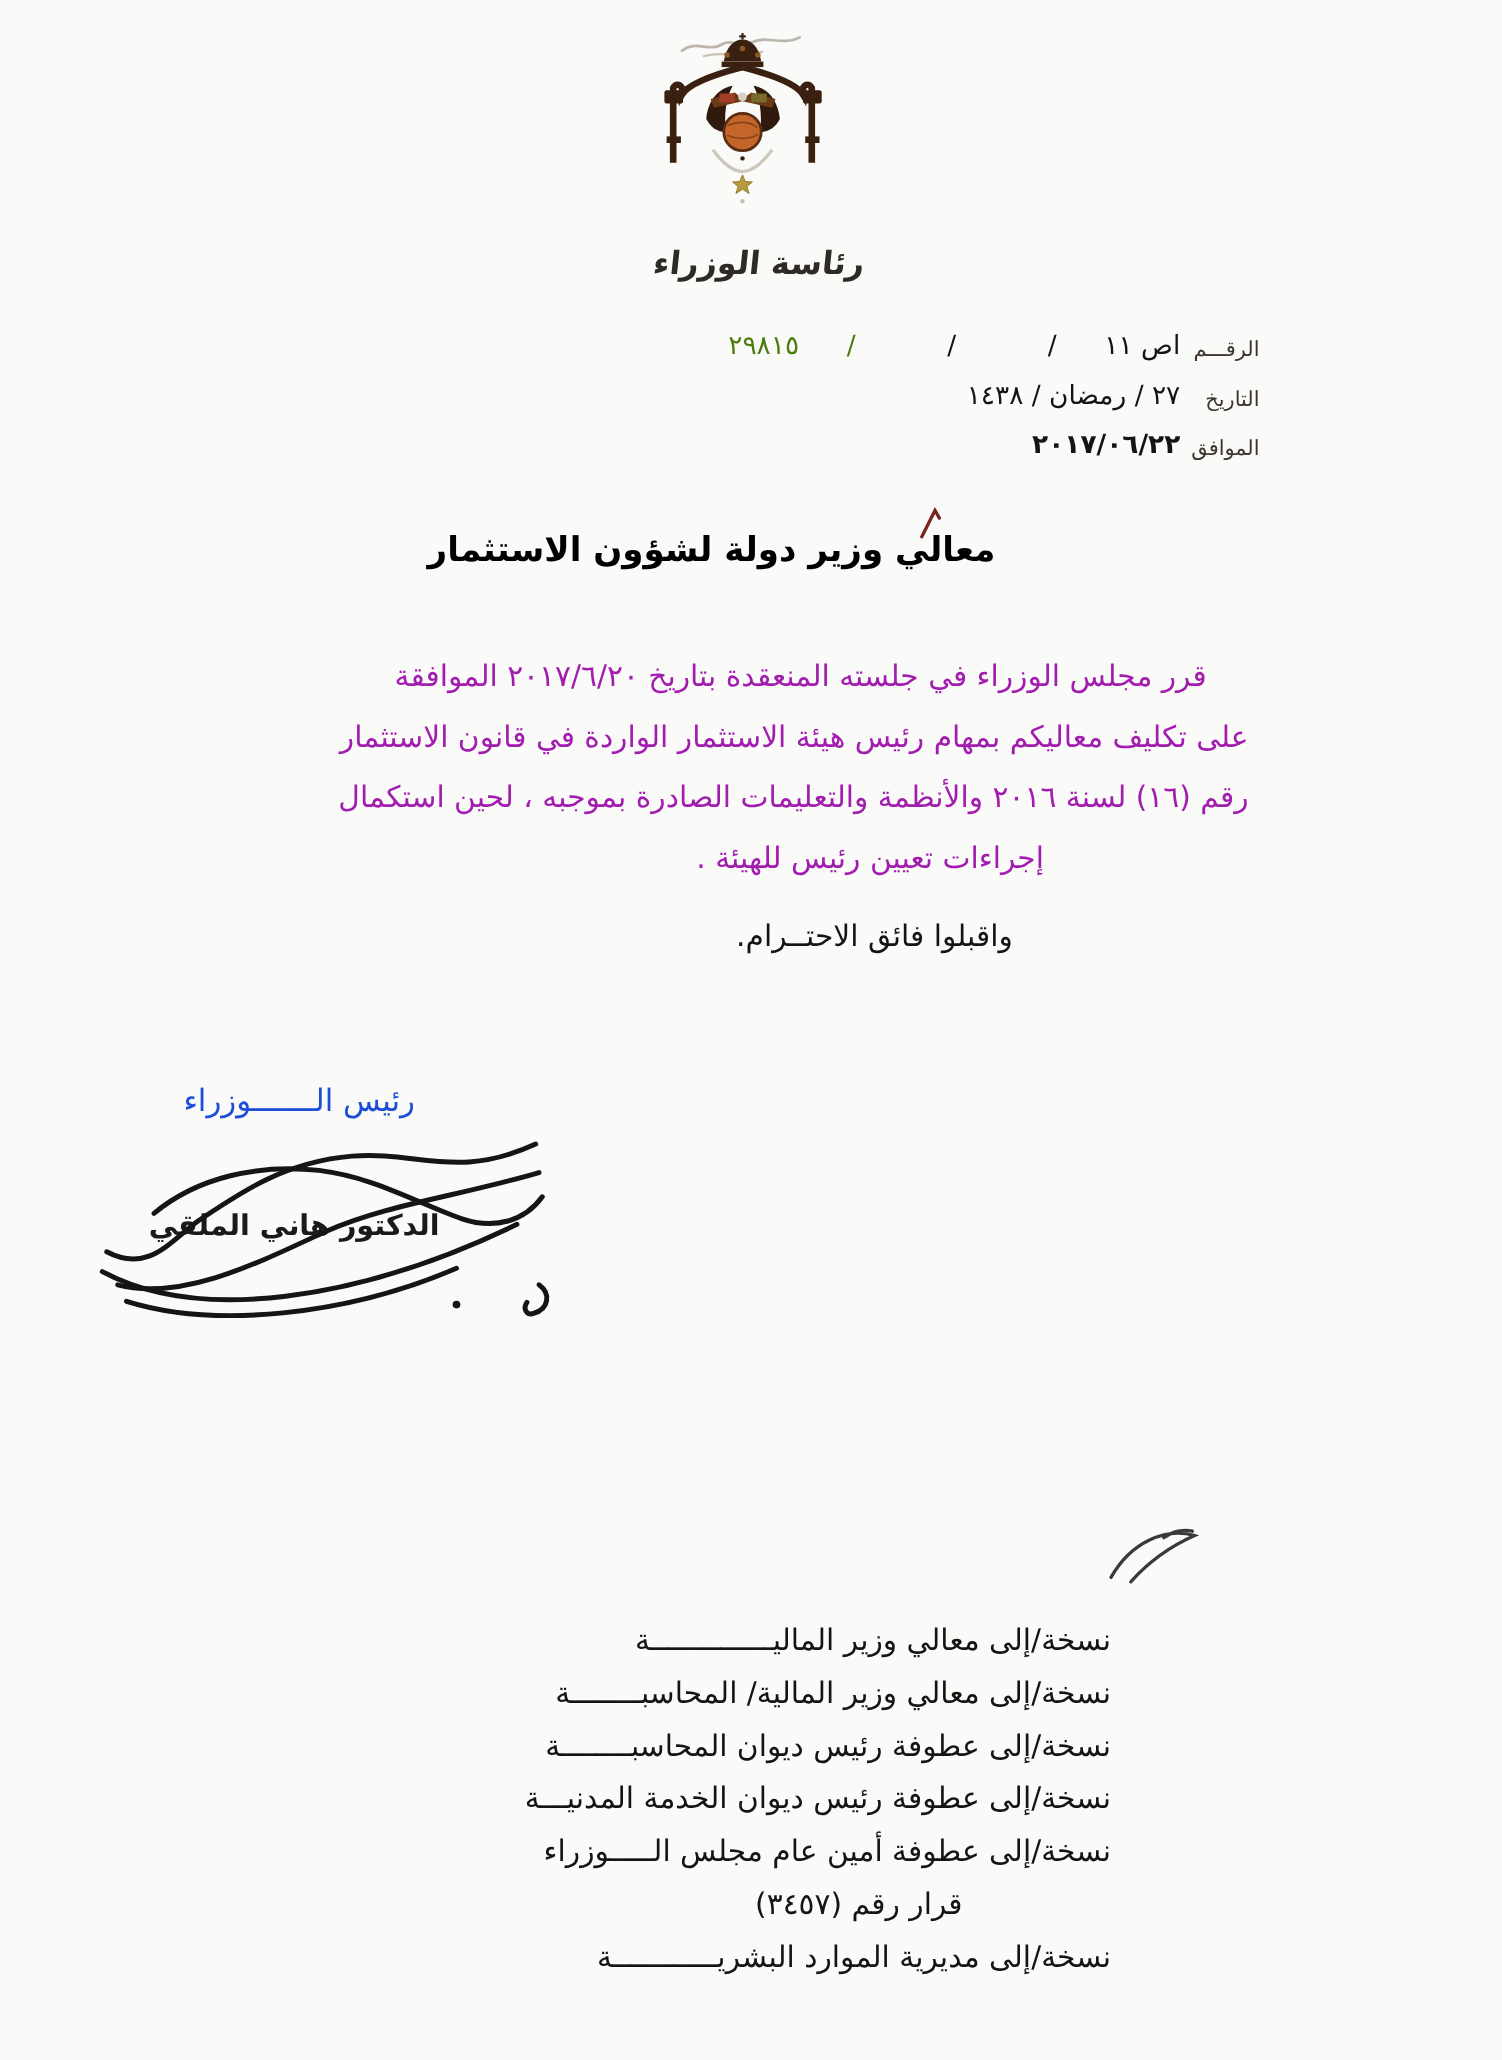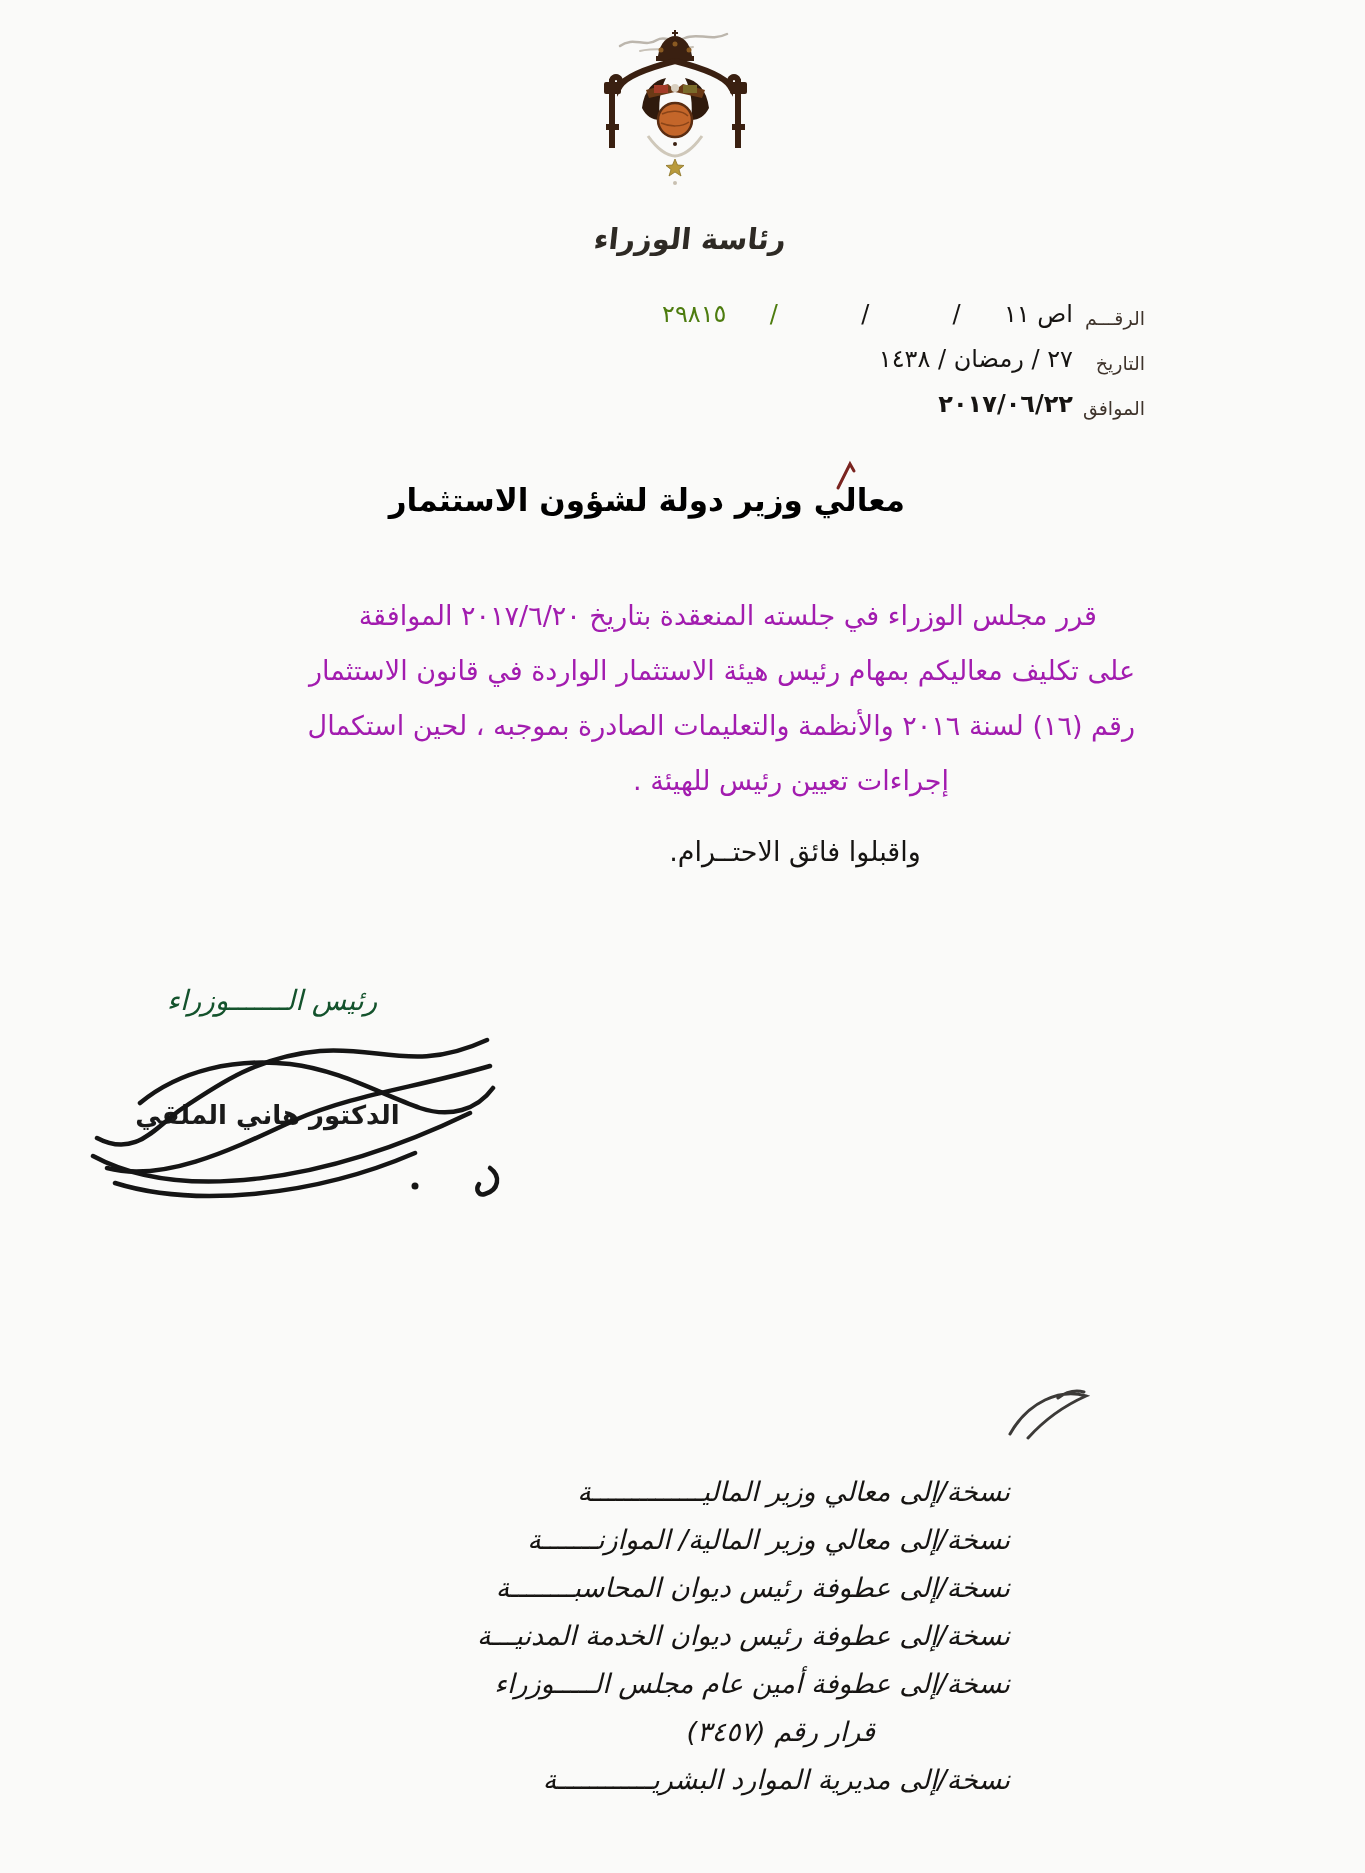--- a/index.html
+++ b/index.html
@@ -70,40 +70,40 @@
   .closing {
     right: 410px; top: 836px; width: 320px;
     direction: rtl; text-align: center;
     font-size: 27px; color: #161412;
   }
 
   
   .sig-title {
     left: 112px; top: 984px; width: 320px;
     direction: rtl; text-align: center;
-    font-size: 28px; color: #14532d; font-style: italic;
+    font-size: 28px; color: #1d4ed8;
   }
   .sig-name {
     left: 95px; top: 1100px; width: 345px;
     direction: rtl; text-align: center;
     font-size: 26px; font-weight: bold; color: #1a1a1a;
   }
   .sig-scrawl { left: 85px; top: 1018px; width: 430px; height: 205px; }
 
   
   .hand-mark { left: 998px; top: 1382px; width: 95px; height: 70px; }
 
   
   .cc-block {
     right: 355px; top: 1468px; width: 545px;
     direction: rtl; text-align: right;
     font-size: 27px; line-height: 48px;
     color: #161412;
   }
-  .cc-line { white-space: nowrap; font-style: italic; }
+  .cc-line { white-space: nowrap; }
   .cc-decision { padding-right: 135px; }
 </style>
 </head>
 <body>
 
 <div class="page">
 
   <svg class="abs top-squiggle" viewBox="0 0 120 30">
     <path d="M5 20 C18 10 30 22 42 14 C50 9 58 18 70 12 C82 6 96 16 112 8" fill="none" stroke="#bcb6ad" stroke-width="2.5" stroke-linecap="round"></path>
     <path d="M25 25 C40 21 60 25 78 21" fill="none" stroke="#c8c2b8" stroke-width="2" stroke-linecap="round"></path>
@@ -198,21 +198,21 @@
     </g>
     <circle cx="330" cy="168" r="3.5" fill="#151515"></circle>
   </svg>
 
   <svg class="abs hand-mark" viewBox="0 0 95 70">
     <path d="M12 52 C30 20 62 6 88 14 C70 22 48 36 30 56 M60 16 C68 10 78 8 86 10" fill="none" stroke="#3c3a38" stroke-width="3" stroke-linecap="round"></path>
   </svg>
 
   <div class="abs cc-block">
     <div class="cc-line">نسخة/إلى معالي وزير الماليــــــــــــــة</div>
-    <div class="cc-line">نسخة/إلى معالي وزير المالية/ الموازنـــــــة</div>
+    <div class="cc-line">نسخة/إلى معالي وزير المالية/ المحاسبــــــــة</div>
     <div class="cc-line">نسخة/إلى عطوفة رئيس ديوان المحاسبــــــــة</div>
     <div class="cc-line">نسخة/إلى عطوفة رئيس ديوان الخدمة المدنيـــة</div>
     <div class="cc-line">نسخة/إلى عطوفة أمين عام مجلس الـــــوزراء</div>
     <div class="cc-line cc-decision">قرار رقم (٣٤٥٧)</div>
     <div class="cc-line">نسخة/إلى مديرية الموارد البشريــــــــــــة</div>
   </div>
 
 </div>
 
 </body></html>

